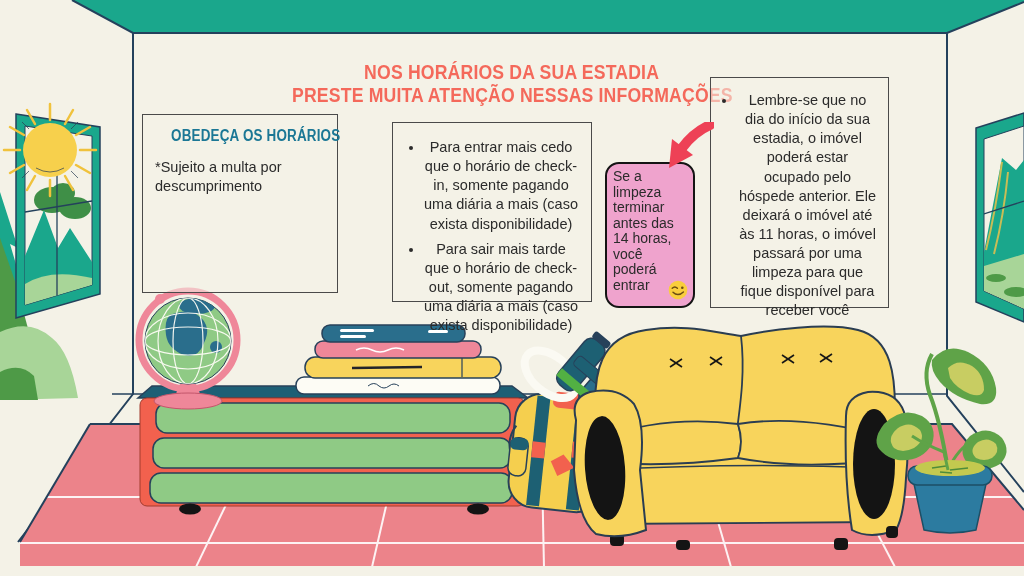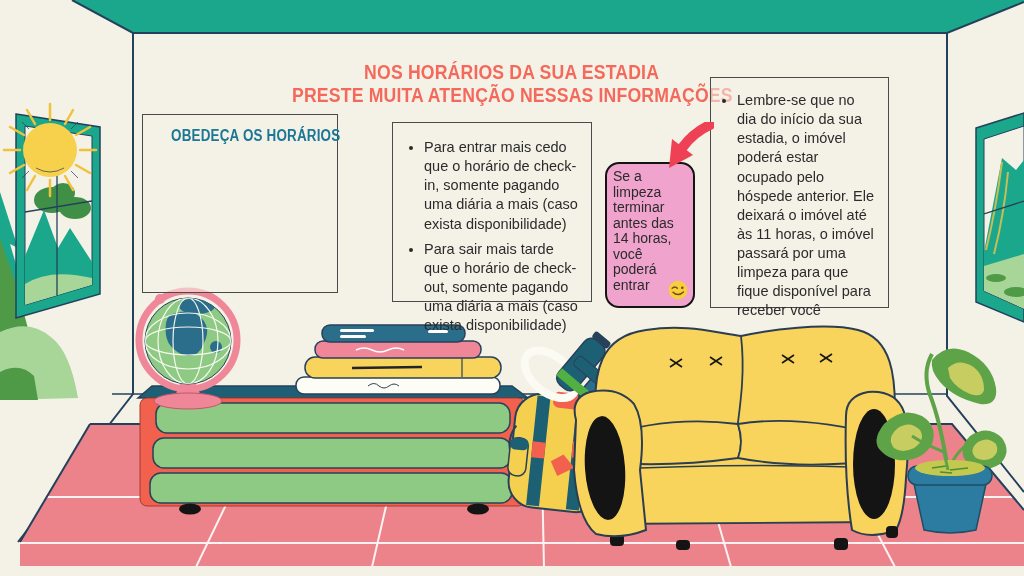--- a/index.html
+++ b/index.html
@@ -13,21 +13,21 @@
   .layer{position:absolute;z-index:2;}
   .condensed{display:inline-block;transform:scaleX(0.84);transform-origin:center;letter-spacing:.2px;white-space:nowrap;}
   #title{
     left:212px;top:60px;width:600px;text-align:center;
     color:#f4695b;font-weight:bold;font-size:21px;line-height:23px;
   }
   .infobox{
     border:1.6px solid #4a4a4a;background:rgba(244,242,231,.55);
     font-size:14.5px;line-height:1.32;box-sizing:border-box;
   }
-  .infobox ul{margin:3px 0 0 0;padding-left:18px;}
+  .infobox ul{margin:3px 0 0 0;padding-left:18px;text-align:center;}
   .infobox li{margin-bottom:3px;}
   #box-schedule{left:142px;top:114px;width:196px;height:179px;padding:10px 12px;}
   #box-schedule .head{text-align:center;color:#1b7795;font-weight:bold;font-size:16px;margin-bottom:12px;}
   #box-schedule .note{margin-top:2px;}
   #box-fees{left:392px;top:122px;width:200px;height:180px;padding:12px 13px;}
   #box-reminder{left:710px;top:77px;width:179px;height:231px;padding:10px 10px;}
   #bubble{
     left:605px;top:162px;width:90px;height:146px;
     background:#efa3cd;border:2px solid #141414;border-radius:14px;
     font-size:14px;line-height:15.5px;padding:5px 6px;box-sizing:border-box;
@@ -257,20 +257,21 @@
     </g>
   </svg>
 
   <div id="title" class="layer">
     <div><span class="condensed">NOS HORÁRIOS DA SUA ESTADIA</span></div>
     <div><span class="condensed">PRESTE MUITA ATENÇÃO NESSAS INFORMAÇÕES</span></div>
   </div>
 
   <div id="box-schedule" class="layer infobox">
     <div class="head"><span class="condensed">OBEDEÇA OS HORÁRIOS</span></div>
+    <div class="note">*Sujeito a multa por descumprimento</div>
   </div>
 
   <div id="box-fees" class="layer infobox">
     <ul>
       <li style="margin-bottom:6px;">Para entrar mais cedo que o horário de check-in, somente pagando uma diária a mais (caso exista disponibilidade)</li>
       <li>Para sair mais tarde que o horário de check-out, somente pagando uma diária a mais (caso exista disponibilidade)</li>
     </ul>
   </div>
 
   <div id="box-reminder" class="layer infobox">

